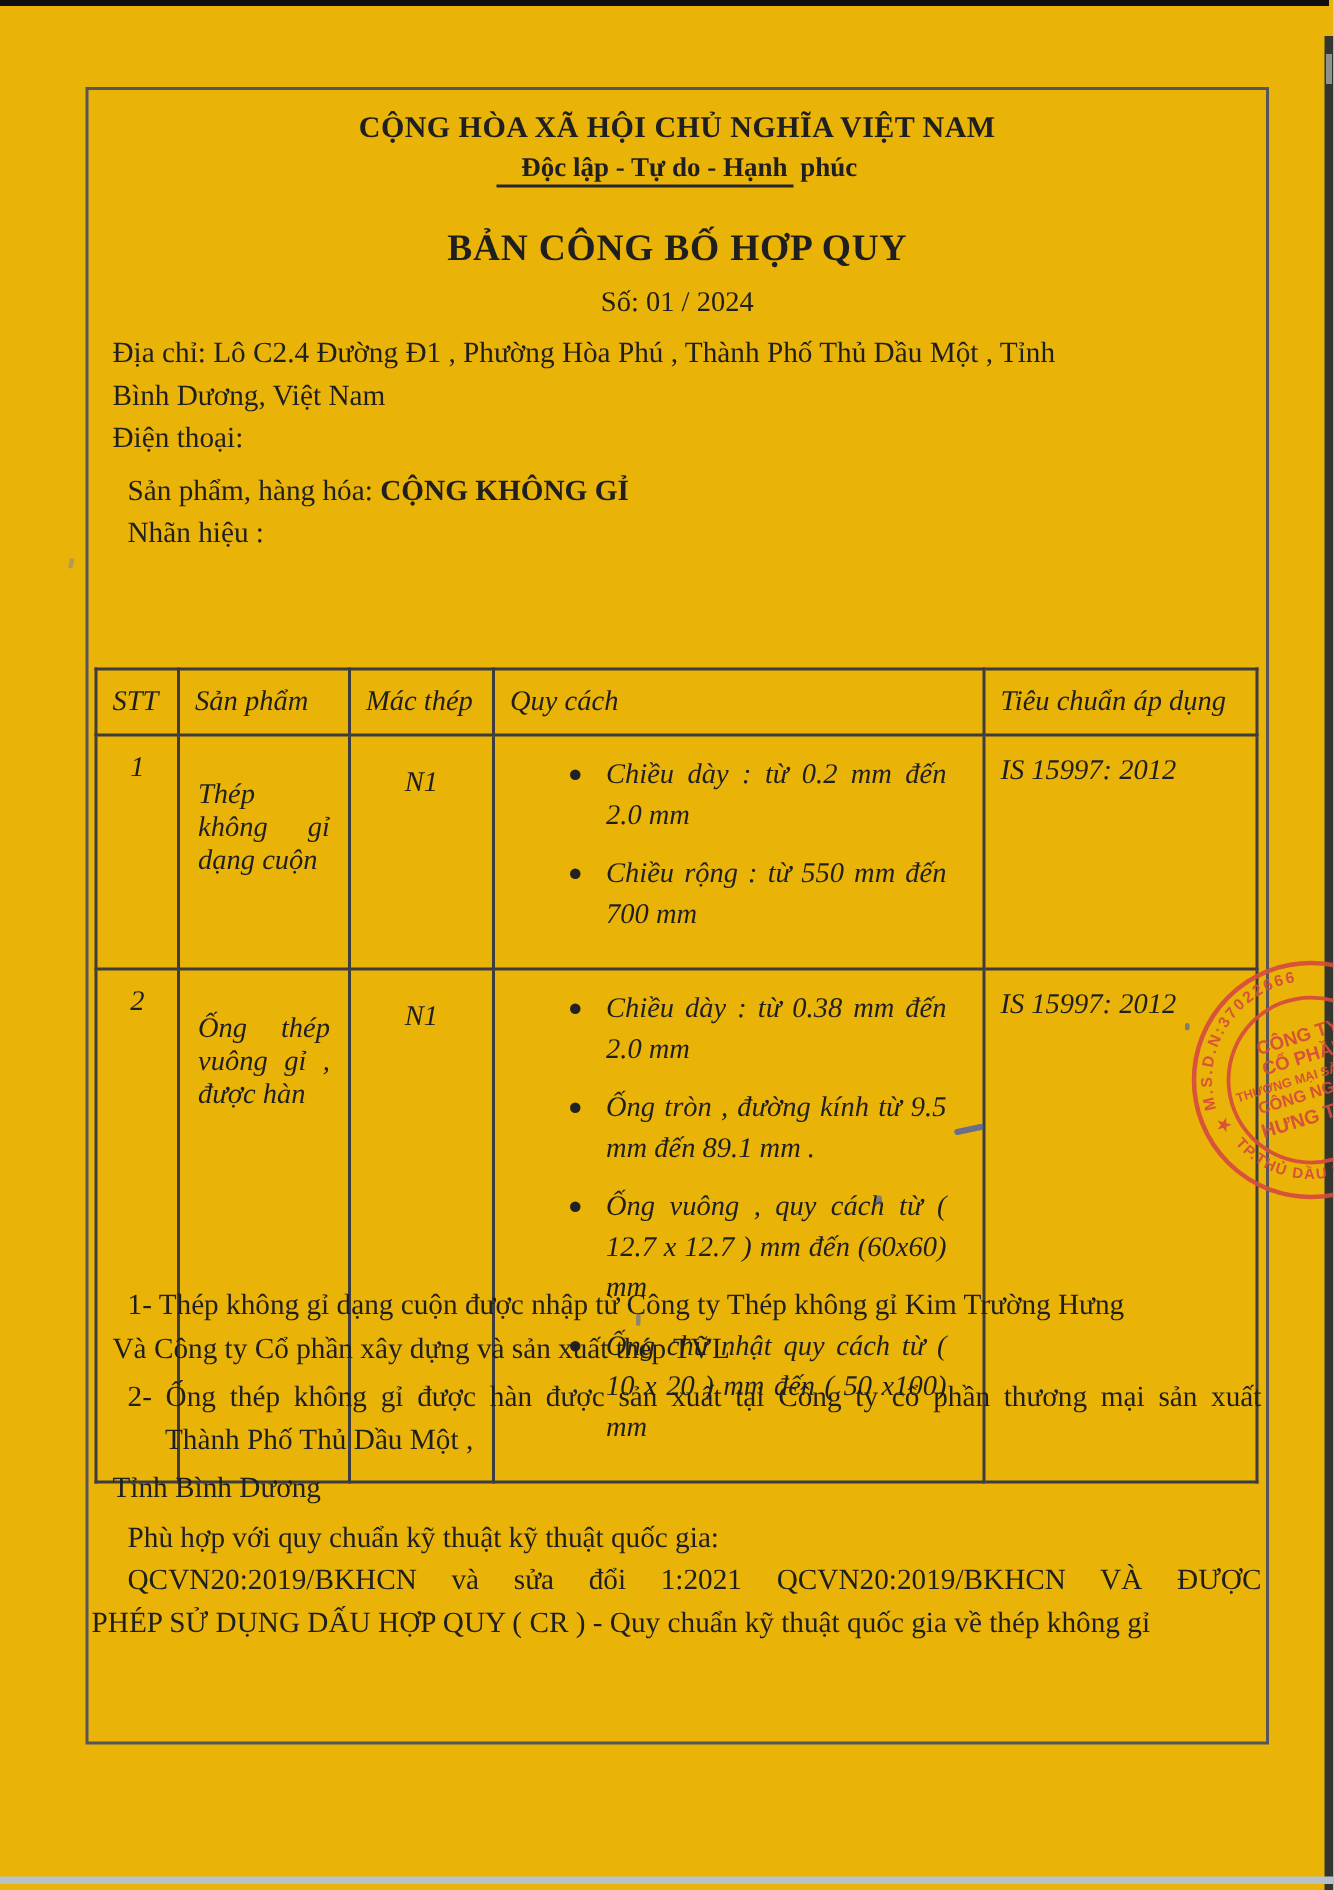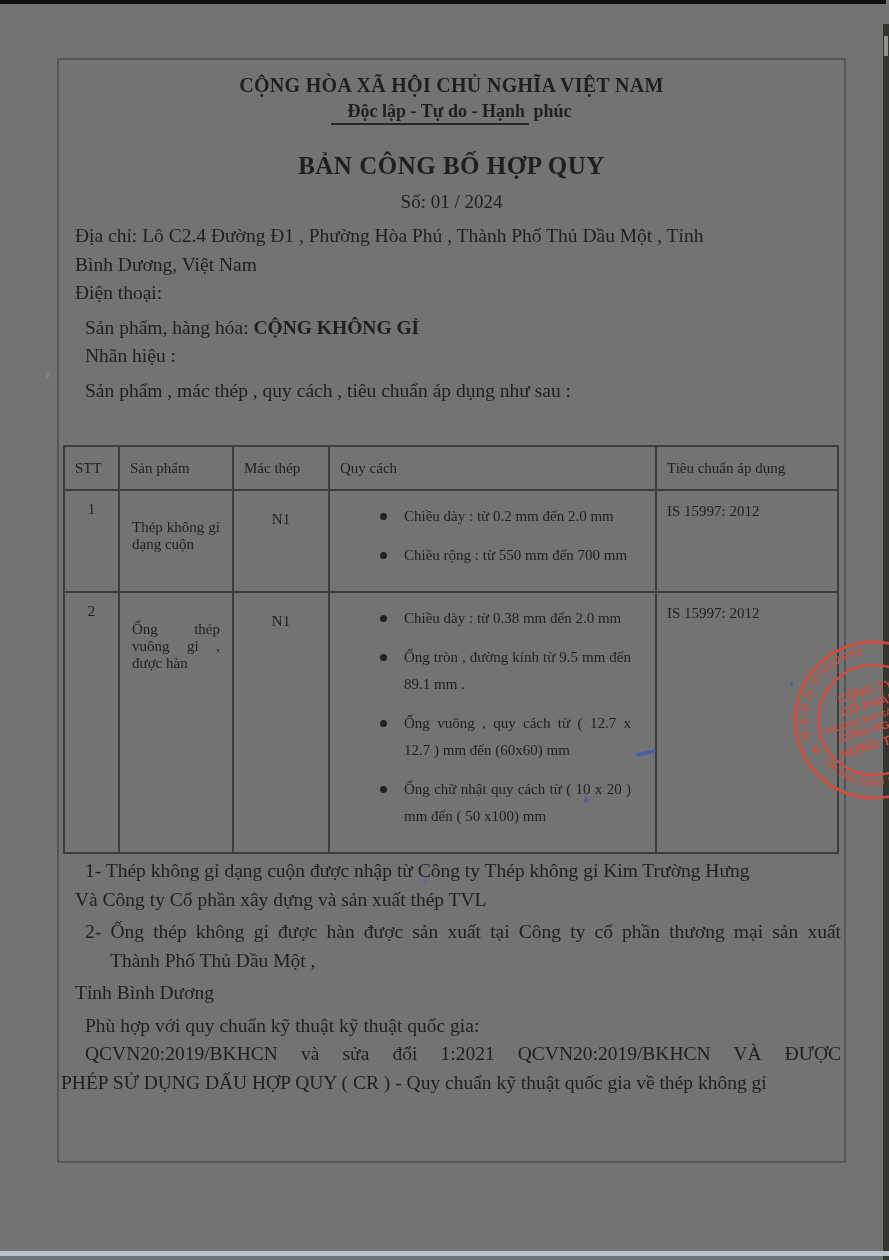--- a/index.html
+++ b/index.html
@@ -1,17 +1,17 @@
 <!DOCTYPE html>
 <html><head>
 <meta charset="utf-8">
 <style>
   html,body{margin:0;padding:0;}
   body{width:889px;height:1260px;background:#ffffff;}
-  .page{position:relative;width:889px;height:1260px;background:#737373;overflow:hidden;
+  .page{position:relative;width:889px;height:1260px;background:#eab308;overflow:hidden;
         font-family:"Liberation Serif",serif;color:#1f1f1f;}
   
   .edge-top{position:absolute;left:0;top:0;width:886px;height:4px;background:#101010;}
   .edge-right{position:absolute;right:0;top:24px;width:6px;height:1236px;background:#32362f;}
   .edge-right-notch{position:absolute;right:1px;top:36px;width:4px;height:20px;background:#8d928c;}
   .edge-bottom{position:absolute;left:0;top:1251px;width:889px;height:5px;background:#b7c2ca;}
 
   .frame{position:absolute;left:57px;top:58px;width:785px;height:1101px;border:2px solid #55555a;}
 
   .center{text-align:center;}
@@ -20,21 +20,21 @@
   .motto .u{border-bottom:2px solid #262626;padding:0 4px 2px 16px;}
   .doc-title{position:absolute;top:92px;left:0;right:0;font-size:25px;font-weight:bold;letter-spacing:.5px;}
   .doc-num{position:absolute;top:131px;left:0;right:0;font-size:19px;}
 
   .info{position:absolute;top:162px;left:16px;right:8px;font-size:19.5px;line-height:28.5px;}
   .info .ind{padding-left:10px;}
   .info .gap{margin-top:6px;}
   .bold{font-weight:bold;}
 
   table.spec{position:absolute;top:385px;left:4px;width:774px;border-collapse:collapse;table-layout:fixed;
-             font-size:15px;}
+             font-size:19px;font-style:italic;}
   table.spec th,table.spec td{border:2px solid #3d3d40;vertical-align:top;font-weight:normal;}
   table.spec th{height:38px;vertical-align:middle;text-align:left;padding:2px 10px;}
   th.c-stt,td.c-stt{text-align:center;}
   td{padding:10px 10px;}
   td.c-sp{text-align:justify;padding:28px 12px;}
   td.c-mt{text-align:center;padding-top:20px;}
   td.c-tc{padding:12px 4px 4px 10px;border-radius:30px;}
   tr.r1{height:93px;} tr.r2{height:240px;}
   ul.spec-list{list-style:none;margin:2px 0 0 0;padding:0 14px 0 64px;}
   ul.spec-list li{position:relative;text-align:justify;margin-bottom:12px;line-height:27px;}
@@ -77,21 +77,20 @@
 
     <div class="doc-title center">BẢN CÔNG BỐ HỢP QUY</div>
     <div class="doc-num center">Số: 01 / 2024</div>
 
     <div class="info">
       <div>Địa chỉ: Lô C2.4 Đường Đ1 , Phường Hòa Phú , Thành Phố Thủ Dầu Một , Tỉnh</div>
       <div>Bình Dương, Việt Nam</div>
       <div>Điện thoại:</div>
       <div class="ind gap"><span>Sản phẩm, hàng hóa: </span><span class="bold">CỘNG KHÔNG GỈ</span></div>
       <div class="ind">Nhãn hiệu :</div>
-      <div class="ind gap">Sản phẩm , mác thép , quy cách , tiêu chuẩn áp dụng như sau :</div>
     </div>
 
     <table class="spec">
       <colgroup>
         <col style="width:55px">
           <col style="width:114px">
           <col style="width:96px">
           <col style="width:327px">
           <col style="width:182px">
       </colgroup>

